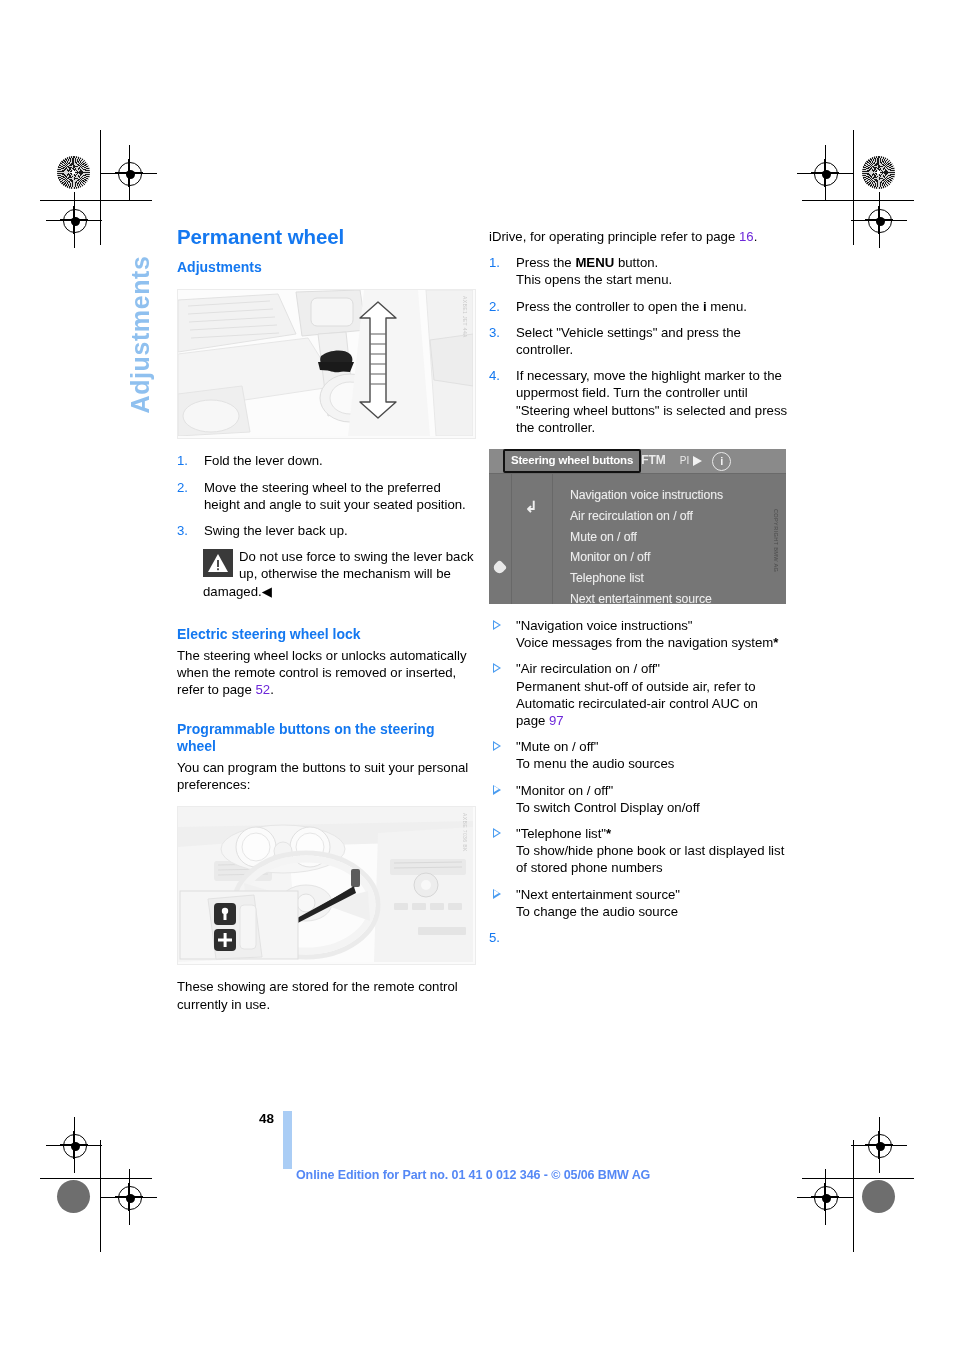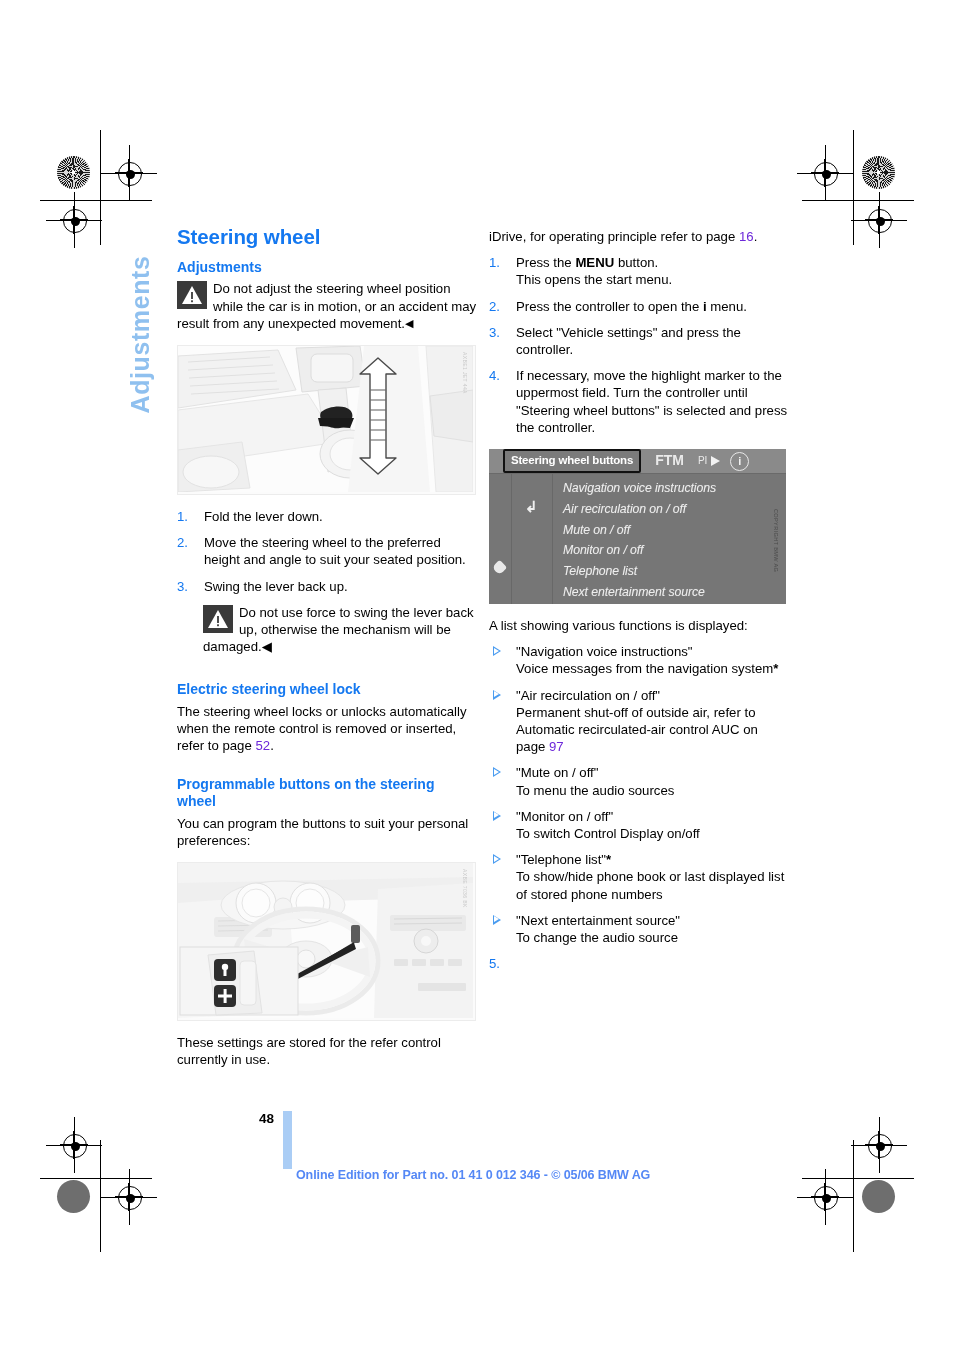--- a/index.html
+++ b/index.html
@@ -228,23 +228,22 @@
     background: #7b7b7b;
     border: 2px solid #111;
     border-radius: 2px;
     color: #ffffff;
     font-size: 11.5px;
     font-weight: bold;
     padding: 1px 6px 2px 6px;
     letter-spacing: -0.2px;
   }
   .idrive-head .ftm {
-    margin-left: 14px;
     color: #eaeaea;
-    font-size: 14px;
+    font-size: 12px;
     font-weight: bold;
   }
   .idrive-head .pi {
     margin-left: 14px;
     color: #eaeaea;
     font-size: 10px;
     font-weight: normal;
   }
   .idrive-head .play {
     margin-left: 4px;
@@ -298,21 +297,21 @@
     padding: 3px 0 0 9px;
   }
   .idrive-list li {
     list-style: none;
     color: #eeeeee;
     font-size: 12.3px;
     line-height: 20.8px;
     letter-spacing: -0.1px;
     text-shadow: 0 0 1px rgba(255,255,255,0.25);
   }
-  .idrive-list { margin: 1px; padding-left: 9px; font-style: italic; }
+  .idrive-list { margin: 8px; padding-left: 9px; }
 
   
   .footer-bar {
     position: absolute;
     left: 283px;
     top: 1111px;
     width: 9px;
     height: 58px;
     background: #aacdf5;
   }
@@ -395,34 +394,24 @@
       <div class="hbar"></div>
     </div>
 </div>
 
 <div class="side-tab">
   <span>Adjustments</span>
 </div>
 
 <div class="col col-left">
 
-  <h1 class="sec-title">Steering wheel</h1>
+  <h1 class="sec-title">Permanent wheel</h1>
 
   <h2 class="sub-title">Adjustments</h2>
 
-  <p class="warn">
-    <span class="tri">
-      <svg width="22" height="22" viewBox="0 0 22 22">
-        <polygon points="11,2 21,20 1,20" fill="#ffffff"></polygon>
-        <rect x="10.1" y="8" width="1.8" height="7" fill="#3a3a3a"></rect>
-        <rect x="10.1" y="16.3" width="1.8" height="1.9" fill="#3a3a3a"></rect>
-      </svg>
-    </span>
-    <span>Do not adjust the steering wheel position while the car is in motion, or an accident may result from any unexpected movement.</span><span class="end-mark">◀</span>
-  </p>
 
   <div class="figure fig-lever">
     <svg width="295" height="146" viewBox="0 0 295 146">
       <rect width="295" height="146" fill="#fcfcfc"></rect>
       <path d="M0 10 L100 4 L118 44 L0 62 Z" fill="#f2f2f2" stroke="#e2e2e2"></path>
       <g stroke="#e0e0e0" fill="none">
         <path d="M10 16 L92 11"></path>
           <path d="M10 24 L95 19"></path>
           <path d="M11 32 L97 27"></path>
         <path d="M12 40 L99 35"></path>
@@ -540,21 +529,21 @@
       <rect x="36" y="122" width="22" height="22" rx="4" fill="#2e2e2e"></rect>
       <g fill="#ffffff">
           <rect x="45.6" y="126" width="3" height="14"></rect>
           <rect x="40" y="131.5" width="14" height="3"></rect>
         </g>
       <rect x="62" y="98" width="16" height="44" rx="4" fill="#f6f6f6" stroke="#e4e4e4"></rect>
     </svg>
     <div class="credit">AXBE 7036 BK</div>
   </div>
 
-  <p class="body">These settings are stored for the refer control currently in use.</p>
+  <p class="body">These showing are stored for the remote control currently in use.</p>
 </div>
 
 <div class="col col-right">
 
   <p class="body" style="margin-bottom:9px;"><span>iDrive, for operating principle refer to page </span><span class="link">16</span><span>.</span></p>
 
   <ol class="steps">
     <li>
       <span class="num">1.</span>
       <span>Press the </span><span class="bold">MENU</span><span> button.</span><br>
@@ -594,21 +583,20 @@
         <li>Air recirculation on / off</li>
         <li>Mute on / off</li>
         <li>Monitor on / off</li>
         <li>Telephone list</li>
         <li>Next entertainment source</li>
       </ul>
     </div>
     <div class="credit">COPYRIGHT BMW AG</div>
   </div>
 
-  <p class="body" style="margin-bottom:9px;">A list showing various functions is displayed:</p>
 
   <ul class="tri-list">
     <li>
       <span class="bullet"></span>
       <span>"Navigation voice instructions"</span><br>
       <span>Voice messages from the navigation system</span><span class="bold">*</span>
     </li>
     <li>
       <span class="bullet"></span>
       <span>"Air recirculation on / off"</span><br>

